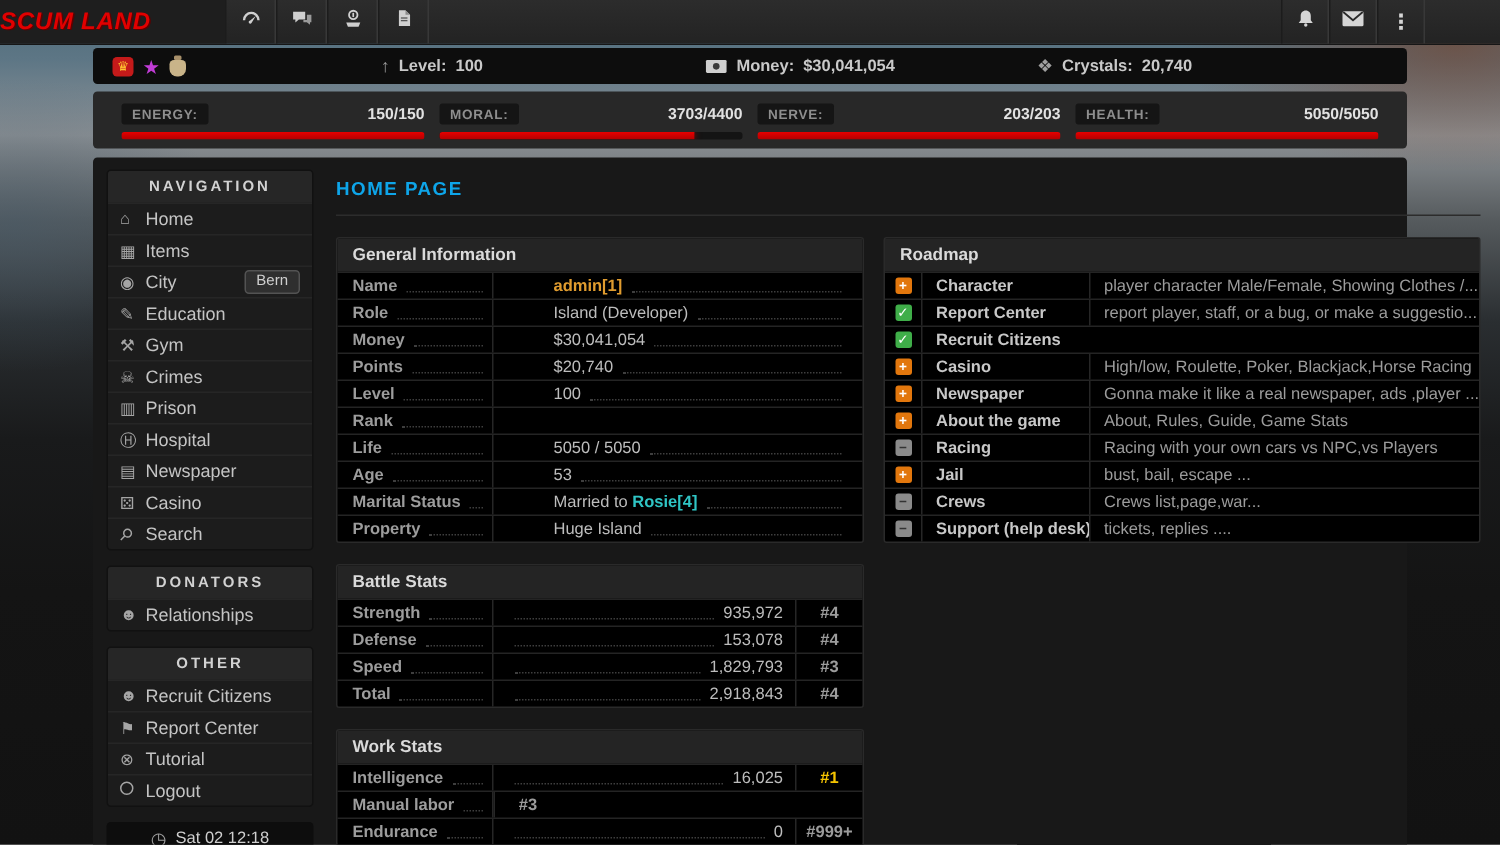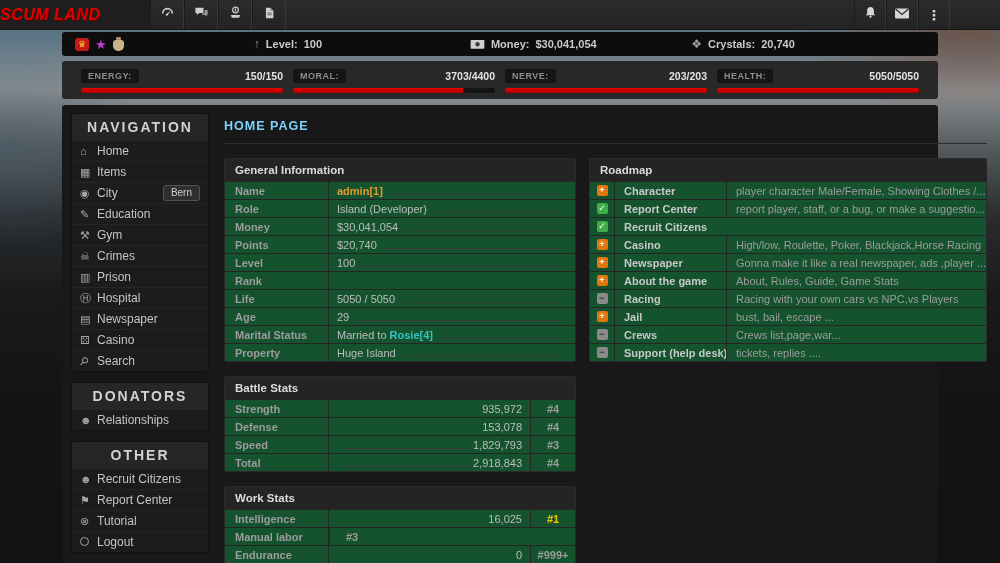--- a/index.html
+++ b/index.html
@@ -42,41 +42,41 @@
   .bar-chip { background:#151515; color:#8e8e8e; font-size:9px; font-weight:bold; letter-spacing:.5px; padding:2px 7px; border-radius:2px; }
   .bar-val { color:#e2e2e2; font-size:10.5px; font-weight:bold; }
   .bar-track { margin-top:4px; height:5px; background:#141414; border-radius:2px; overflow:hidden; }
   .bar-fill { height:100%; background:linear-gradient(#e60000,#b30000); box-shadow:0 0 4px rgba(230,0,0,.6); }
 
   
   .mainpanel { margin-top:6px; background:#181818; border-radius:3px; padding:8px 9px; display:flex; min-height:470px; }
 
   .sidebar { width:138px; flex:0 0 138px; }
   .panel { background:#1c1c1c; border:1px solid #111; border-radius:3px; overflow:hidden; margin-bottom:10px; }
-  .panel-h { background:#262626; text-align:center; font-size:14px; font-weight:bold; letter-spacing:2px; color:#d2d2d2; padding:5px 0; }
+  .panel-h { background:#262626; text-align:center; font-size:10px; font-weight:bold; letter-spacing:2px; color:#d2d2d2; padding:5px 0; }
   .side-item { display:flex; align-items:center; height:21px; padding:0 8px; border-top:1px solid #262626; font-size:12px; color:#c4c4c4; cursor:pointer; }
   .side-ico { width:17px; color:#a5a5a5; font-size:11px; text-align:left; flex:0 0 17px; }
   .rot45 { display:inline-block; transform:rotate(45deg); }
   .badge { margin-left:auto; background:#2f2f2f; border:1px solid #535353; border-radius:3px; font-size:10px; color:#cfcfcf; padding:0 7px; line-height:14px; cursor:pointer; }
   .power-glyph { width:9px; height:9px; border:1.5px solid #a5a5a5; border-radius:50%; position:relative; display:inline-block; }
   .power-glyph::after { content:''; position:absolute; top:-4px; left:50%; transform:translateX(-50%); width:2px; height:5px; background:#a5a5a5, }
   .datebar { background:#0d0d0d; border-radius:3px; height:22px; display:flex; align-items:center; justify-content:center; gap:6px; font-size:11px; color:#cfcfcf; }
 
   .content { flex:1; margin-left:15px; }
-  .page-title { font-size:12.5px; font-weight:bold; letter-spacing:1px; color:#7dd3fc; padding:6px 0 10px; border-bottom:1px solid #2c2c2c; margin-bottom:14px; }
+  .page-title { font-size:12.5px; font-weight:bold; letter-spacing:1px; color:#0ea5e9; padding:6px 0 10px; border-bottom:1px solid #2c2c2c; margin-bottom:14px; }
   .cols { display:flex; gap:13px; }
   .col-left { width:352px; flex:0 0 352px; }
   .col-right { flex:1; min-width:0; }
 
-  .sect { border:1px solid #2a2a2a; border-radius:2px; background:#14532d; margin-bottom:14px; }
+  .sect { border:1px solid #2a2a2a; border-radius:2px; background:#000000; margin-bottom:14px; }
   .sect-h { background:#242424; font-size:11.5px; font-weight:bold; color:#dadada; padding:5px 10px; }
   .trow { display:flex; align-items:flex-end; height:18px; border-top:1px solid #242424; font-size:11px; }
   .lbl-cell { width:104px; flex:0 0 104px; display:flex; align-items:center; padding-left:10px; border-right:1px solid #262626; height:100%; }
   .lbl { color:#9c9c9c; font-weight:bold; white-space:nowrap; }
-  .val-cell { flex:1; min-width:0; display:flex; align-items:center; padding:0 8px; height:100%; overflow:hidden; }
+  .val-cell { flex:1; min-width:0; display:flex; align-items:center; padding:0 8px; height:100%; overflow:hidden;margin-left:32px; }
   .val { color:#bdbdbd; white-space:pre; }
   .dots { flex:1; border-bottom:1px dotted #3e3e3e; margin:7px 6px 0; min-width:6px; }
   .orange { color:#e09c2f; font-weight:bold; cursor:pointer; }
   .link-teal { color:#2fc5c5; font-weight:bold; cursor:pointer; }
   .num-cell { flex:1; min-width:0; display:flex; align-items:center; justify-content:flex-end; padding:0 8px; height:100%; }
   .rank-cell { width:45px; flex:0 0 45px; border-left:1px solid #262626; height:100%; display:flex; align-items:center; justify-content:center; color:#9c9c9c; font-weight:bold; }
   .gold { color:#f5c400; }
 
   
   .rm-row { display:flex; align-items:center; height:18px; border-top:1px solid #242424; font-size:11px; }
@@ -375,21 +375,21 @@
                   <span class="val">5050 / 5050</span>
                   <span class="dots"></span>
                 </div>
               </div>
             <div class="trow">
                 <div class="lbl-cell">
                   <span class="lbl">Age</span>
                   <span class="dots"></span>
                 </div>
                 <div class="val-cell">
-                  <span class="val">29</span>
+                  <span class="val">53</span>
                   <span class="dots"></span>
                 </div>
               </div>
             <div class="trow">
                 <div class="lbl-cell">
                   <span class="lbl">Marital Status</span>
                   <span class="dots"></span>
                 </div>
                 <div class="val-cell">
                   <span class="val">Married to </span>

